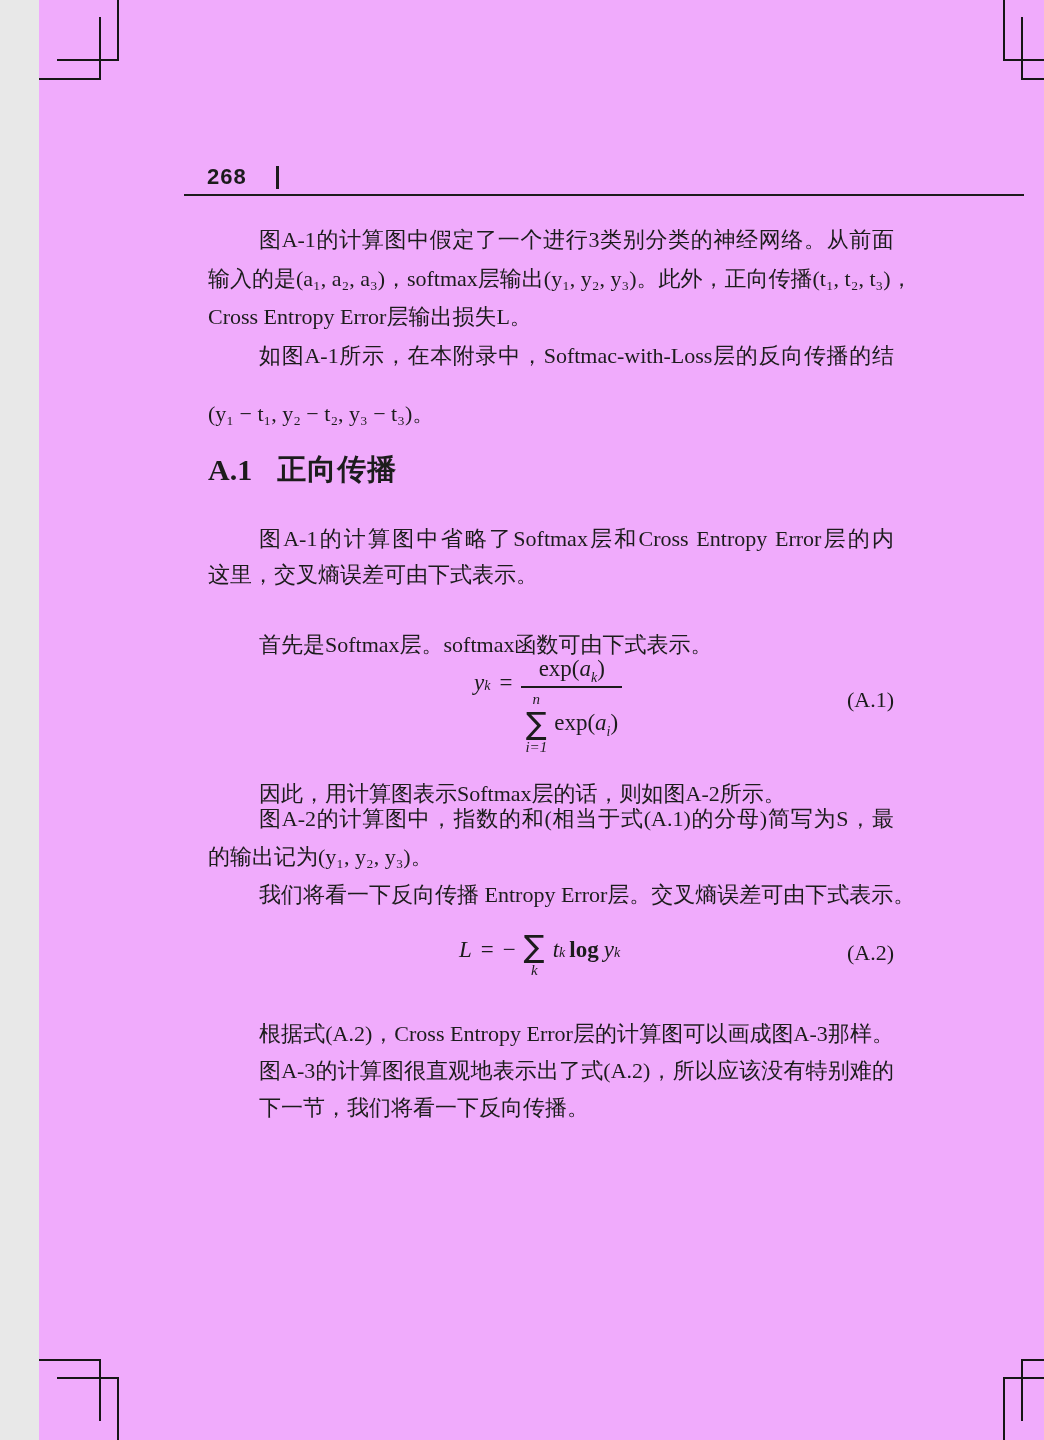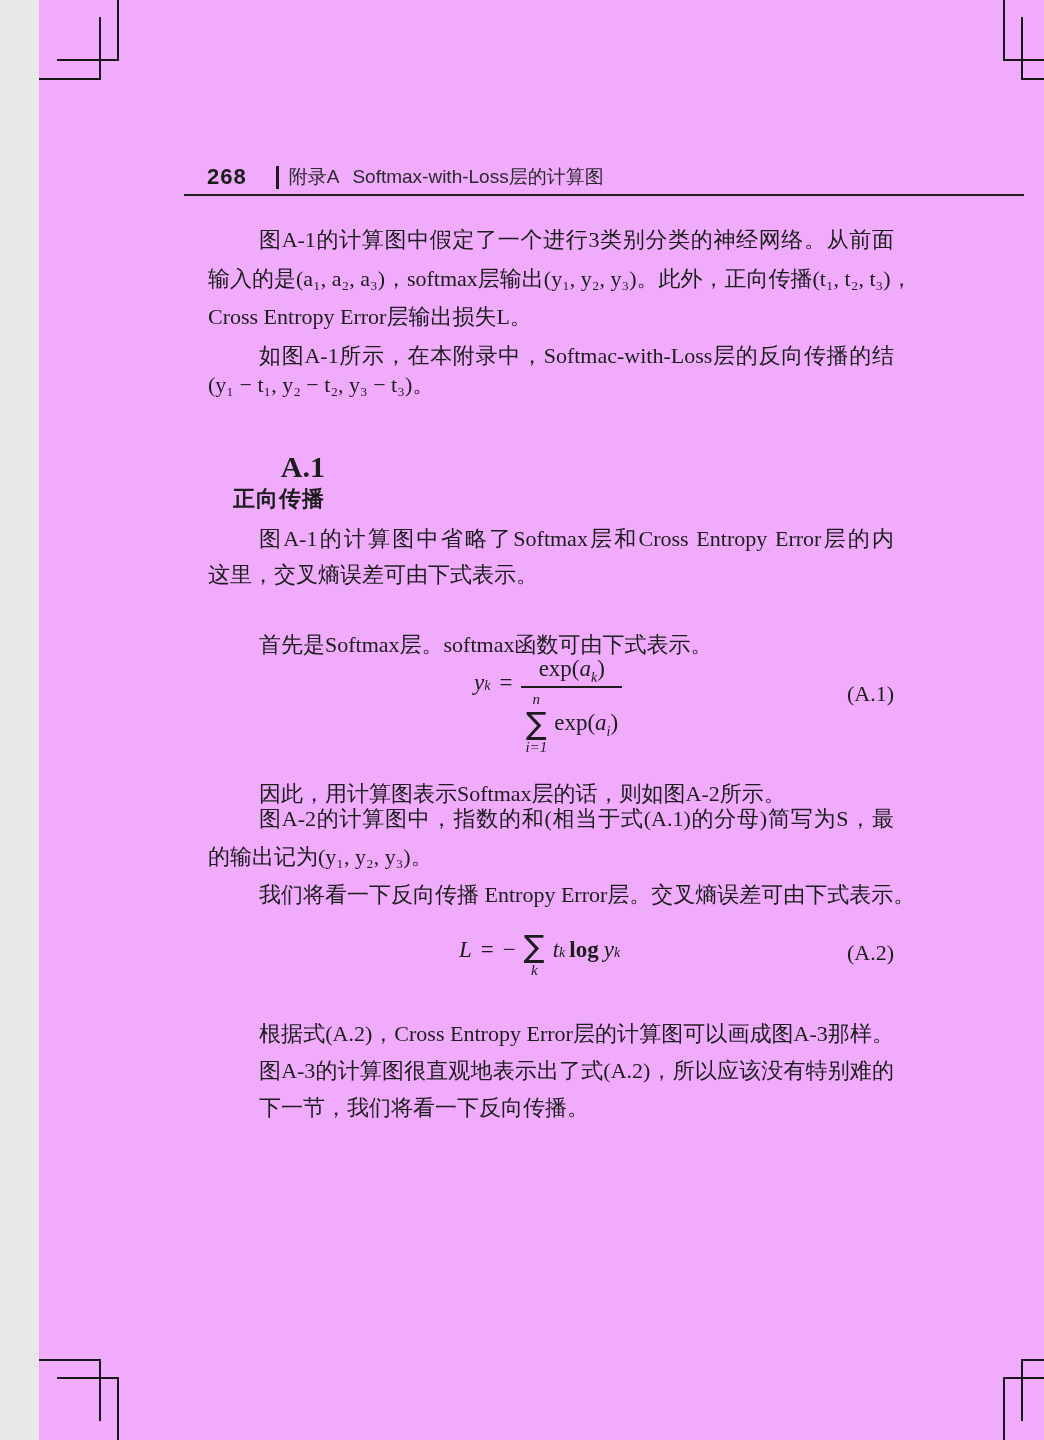--- a/index.html
+++ b/index.html
@@ -17,23 +17,23 @@
   .hrule{position:absolute;left:145px;top:194px;width:840px;height:2px;background:#1c1c1c;}
 
   
   .content{position:absolute;left:169px;top:0;width:686px;}
   .ln{position:absolute;left:0;width:686px;height:39px;line-height:38px;font-size:22px;
       white-space:nowrap;overflow:visible;}
   .ln.j{white-space:normal;text-align:justify;text-align-last:justify;height:39px;overflow:hidden;}
   .ln.in{text-indent:51px;}
 
   
-  .sec{position:absolute;left:0;display:flex;align-items:flex-end;flex-direction:column;}
+  .sec{position:absolute;left:0;display:flex;align-items:center;}
   .sec .num{font-weight:bold;font-size:30px;font-family:"Liberation Serif","DejaVu Serif",serif;}
-  .sec .ttl{font-weight:bold;font-size:22px;margin-left:25px;
+  .sec .ttl{font-weight:bold;font-size:29px;margin-left:25px;
             font-family:"Liberation Sans","DejaVu Sans",sans-serif;letter-spacing:1px;}
 
   
   .equation{position:absolute;left:0;width:686px;}
   .eq-main{position:absolute;top:0;display:flex;align-items:center;font-size:23px;}
   .mi{font-style:italic;}
   sub{font-size:14px;font-style:italic;line-height:0;}
   .mo{padding:0 9px;}
   .eq-label{position:absolute;right:0;font-size:22px;}
   .frac{display:inline-flex;flex-direction:column;align-items:center;}
@@ -73,32 +73,31 @@
 
     <line x1="982" y1="1360" x2="1044" y2="1360"></line>
       <line x1="983" y1="1359" x2="983" y2="1421"></line>
     <line x1="964" y1="1378" x2="1026" y2="1378"></line>
       <line x1="965" y1="1377" x2="965" y2="1440"></line>
   </svg>
 
   <div class="header">
     <span class="pagenum">268</span>
     <span class="hdivider"></span>
-    <span class="htitle"><span class="appendix">附录A</span><span>Softmax-with-Loss层的计算图</span></span>
   </div>
   <div class="hrule"></div>
 
   <div class="content">
 
     <div class="ln j in" style="top:221px">图A-1的计算图中假定了一个进行3类别分类的神经网络。从前面的层</div>
     <div class="ln" style="top:260px">输入的是(a₁, a₂, a₃)，softmax层输出(y₁, y₂, y₃)。此外，正向传播(t₁, t₂, t₃)，</div>
     <div class="ln" style="top:298px">Cross Entropy Error层输出损失L。</div>
 
     <div class="ln j in" style="top:337px">如图A-1所示，在本附录中，Softmac-with-Loss层的反向传播的结果为</div>
-    <div class="ln" style="top:366px">(y₁ − t₁, y₂ − t₂, y₃ − t₃)。</div>
+    <div class="ln" style="top:395px">(y₁ − t₁, y₂ − t₂, y₃ − t₃)。</div>
 
     <div class="sec" style="top:450px">
       <span class="num">A.1</span>
       <span class="ttl">正向传播</span>
     </div>
 
     <div class="ln j in" style="top:520px">图A-1的计算图中省略了Softmax层和Cross Entropy Error层的内容。</div>
     <div class="ln" style="top:556px">这里，交叉熵误差可由下式表示。</div>
     <div class="ln in" style="top:626px">首先是Softmax层。softmax函数可由下式表示。</div>
 
@@ -115,21 +114,21 @@
           <span class="den">
             <span class="bigop">
               <span class="lim">n</span>
               <span class="sigma">∑</span>
               <span class="lim">i=1</span>
             </span>
             <span class="den-rest"><span>exp(</span><span class="mi">a</span><sub>i</sub><span>)</span></span>
           </span>
         </span>
       </span>
-      <span class="eq-label" style="top:26px">(A.1)</span>
+      <span class="eq-label" style="top:32px">(A.1)</span>
     </div>
 
     <div class="ln in" style="top:775px">因此，用计算图表示Softmax层的话，则如图A-2所示。</div>
     <div class="ln j in" style="top:800px">图A-2的计算图中，指数的和(相当于式(A.1)的分母)简写为S，最终</div>
     <div class="ln" style="top:838px">的输出记为(y₁, y₂, y₃)。</div>
     <div class="ln in" style="top:876px">我们将看一下反向传播 Entropy Error层。交叉熵误差可由下式表示。</div>
 
     <div class="equation" style="top:930px;height:60px">
       <span class="eq-main" style="left:251px">
         <span class="mrow">

